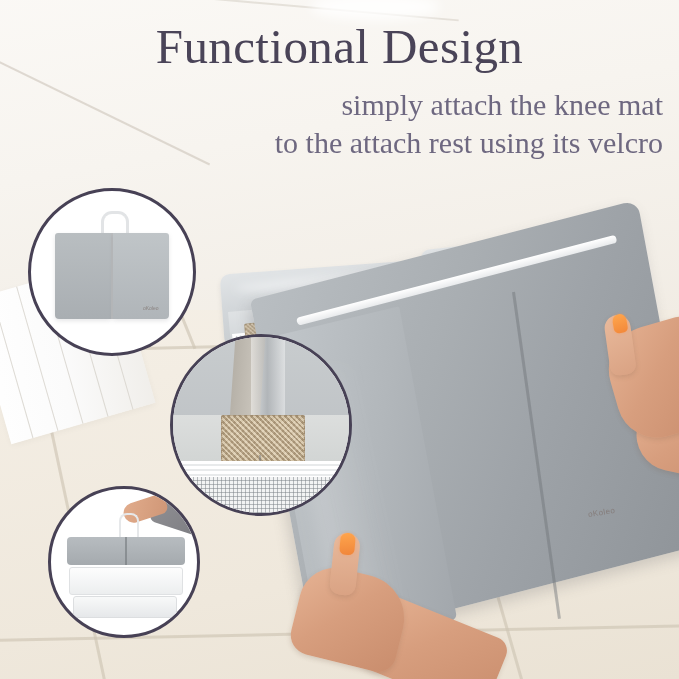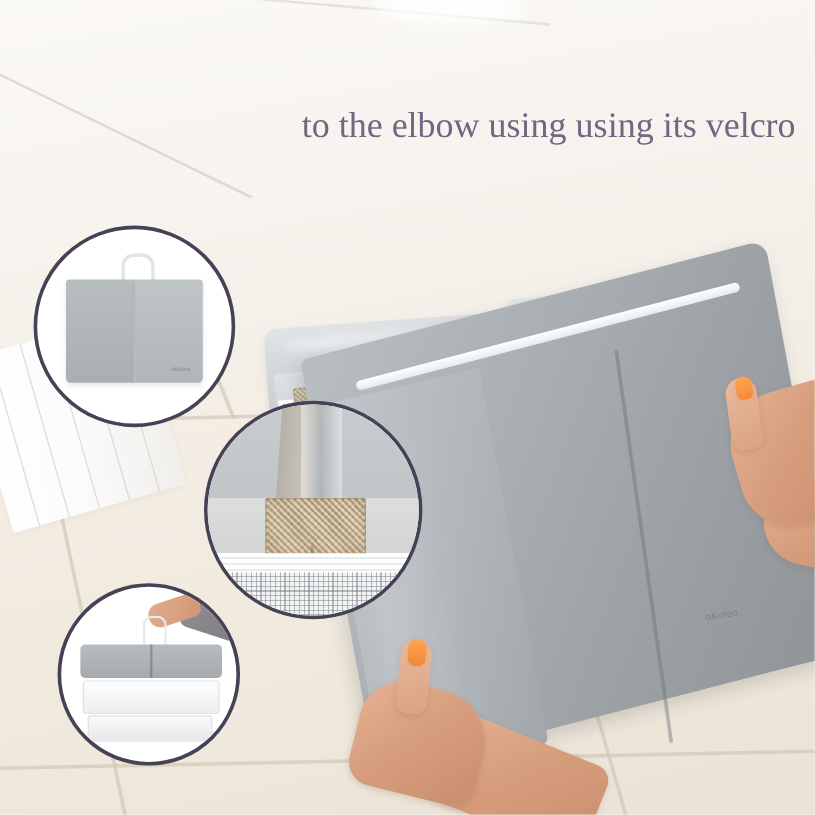--- a/index.html
+++ b/index.html
@@ -530,23 +530,25 @@
     <div class="hand hand-right-palm"></div>
     <div class="hand thumb-right"></div>
     <div class="nail-right"></div>
 
     <div class="hand hand-left-arm"></div>
     <div class="hand hand-left-palm"></div>
     <div class="hand thumb-left"></div>
     <div class="nail-left"></div>
   </div>
 
+  <div class="headline">Functional Design</div>
 
   <div class="subline-wrap">
-    <span class="subline">to the elbow using using its velcro</span>
+    <span class="subline">simply attach the knee mat</span>
+    <span class="subline">to the attach rest using its velcro</span>
   </div>
 
   <div class="inset inset-tl">
     <div class="inset-inner">
       <div class="tl-loop"></div>
       <div class="tl-panel l"></div>
       <div class="tl-panel r"></div>
       <div class="tl-seam"></div>
       <div class="tl-badge">oKoleo</div>
     </div>

